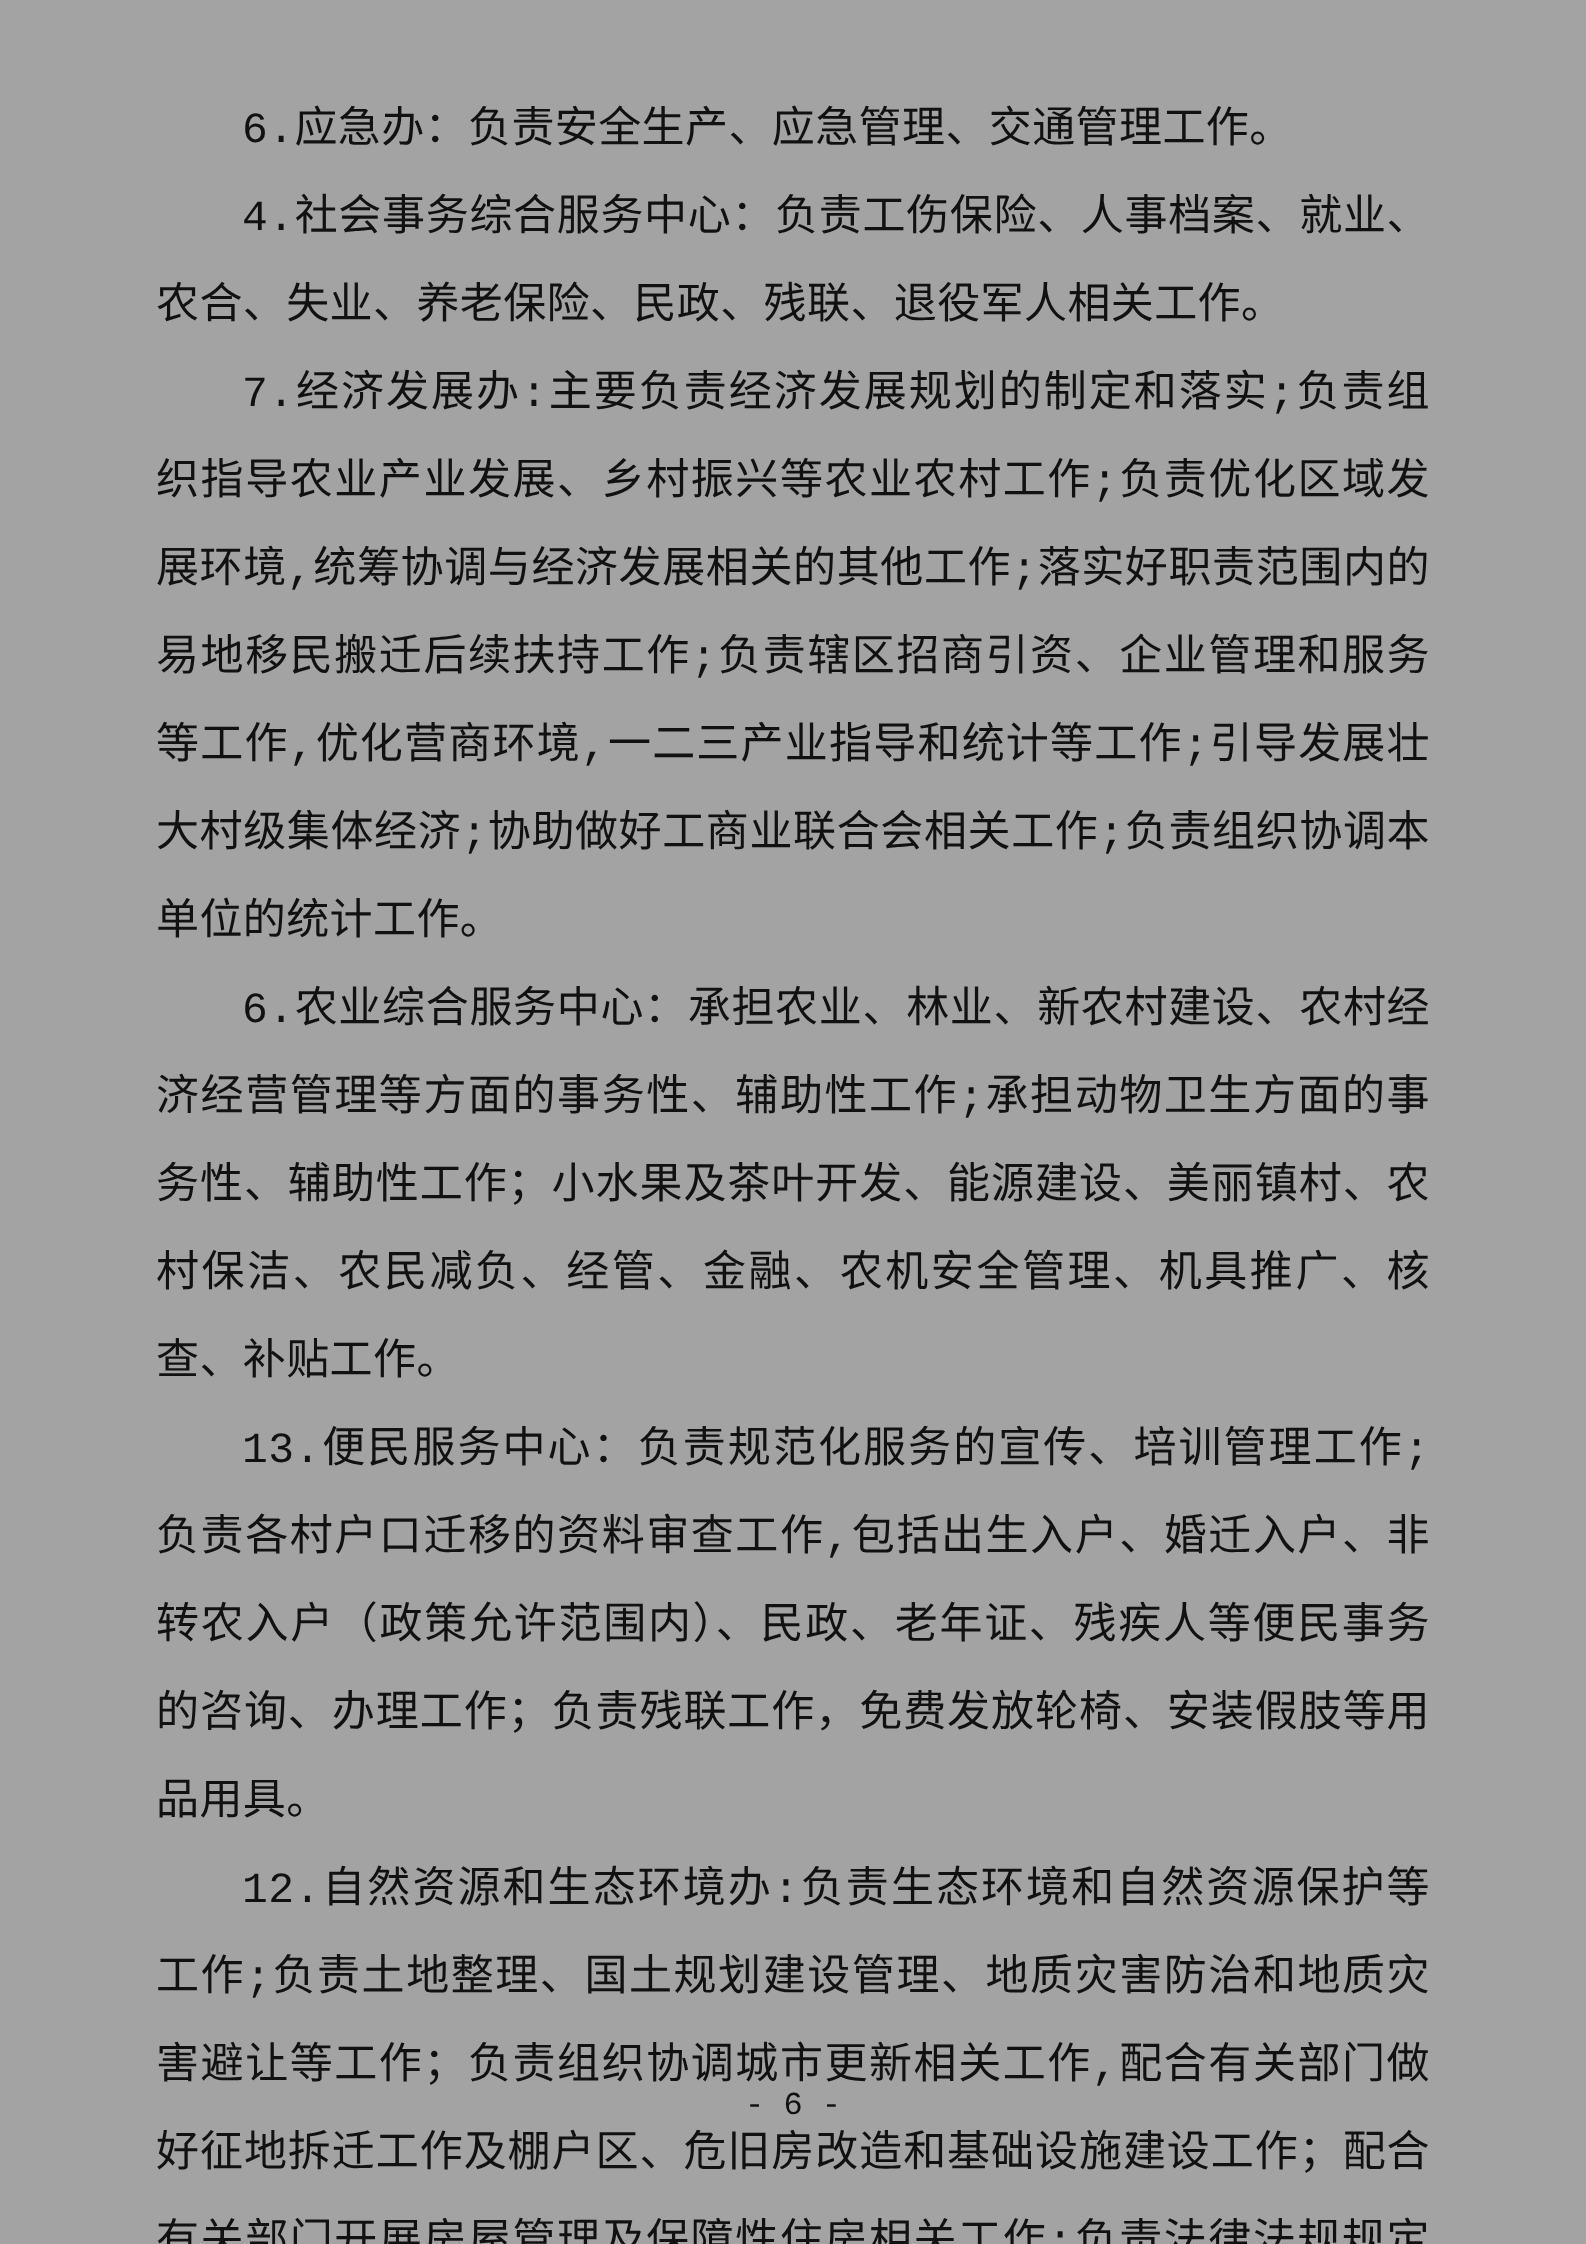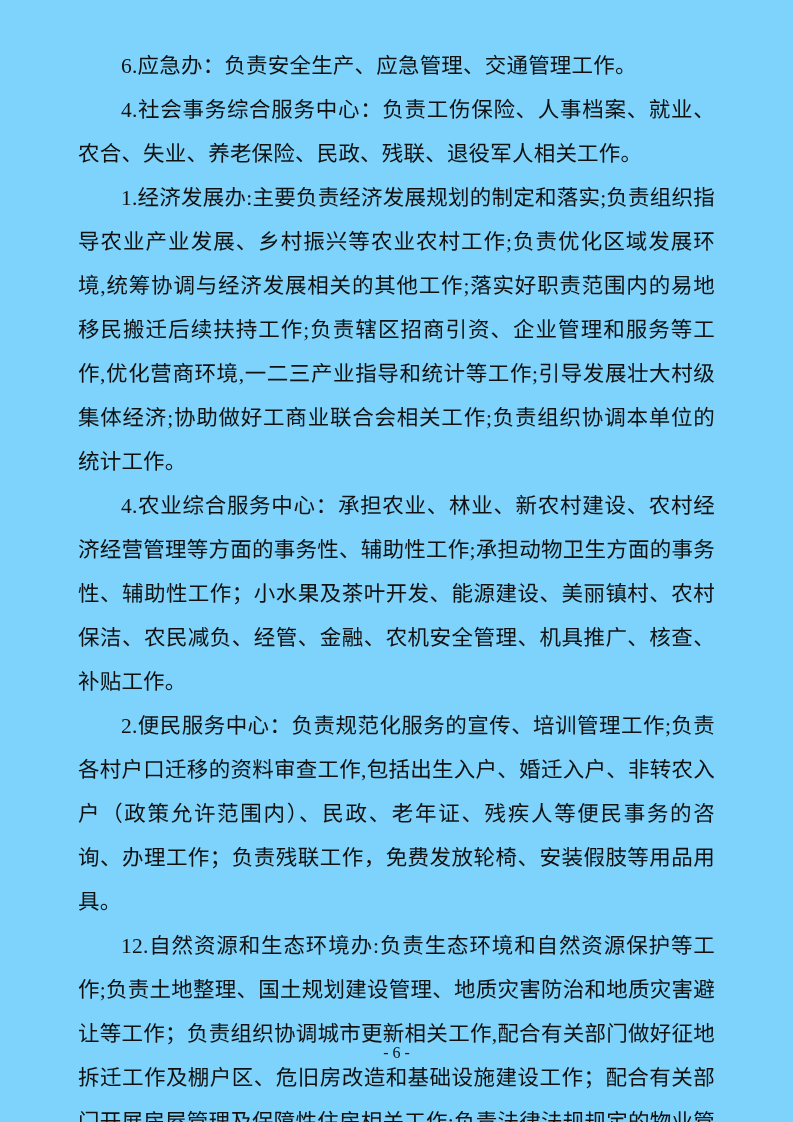--- a/index.html
+++ b/index.html
@@ -6,25 +6,25 @@
   html, body {
     margin: 0;
     padding: 0;
     background: #ffffff;
   }
   .page {
     position: relative;
     width: 793px;
     height: 1122px;
     margin: 0 auto;
-    background: #7dd3fc;
+    background: #a3a3a3;
     box-sizing: border-box;
     padding: 44px 78px 4px 78px;
     overflow: hidden;
-    font-family: Liberation Serif, serif;
+    font-family: Liberation Mono, monospace;
     color: #111111;
   }
   .para {
     margin: 0;
     font-size: 21.5px;
     line-height: 44px;
     text-align: justify;
     text-justify: inter-ideograph;
     text-indent: 2em;
     word-break: break-all;
@@ -40,21 +40,21 @@
     line-height: 18px;
     color: #111111;
   }
 </style>
 </head>
 <body>
 
 <div class="page">
   <p class="para">6.应急办：负责安全生产、应急管理、交通管理工作。</p>
   <p class="para">4.社会事务综合服务中心：负责工伤保险、人事档案、就业、农合、失业、养老保险、民政、残联、退役军人相关工作。</p>
-  <p class="para">1.经济发展办:主要负责经济发展规划的制定和落实;负责组织指导农业产业发展、乡村振兴等农业农村工作;负责优化区域发展环境,统筹协调与经济发展相关的其他工作;落实好职责范围内的易地移民搬迁后续扶持工作;负责辖区招商引资、企业管理和服务等工作,优化营商环境,一二三产业指导和统计等工作;引导发展壮大村级集体经济;协助做好工商业联合会相关工作;负责组织协调本单位的统计工作。</p>
-  <p class="para">4.农业综合服务中心：承担农业、林业、新农村建设、农村经济经营管理等方面的事务性、辅助性工作;承担动物卫生方面的事务性、辅助性工作；小水果及茶叶开发、能源建设、美丽镇村、农村保洁、农民减负、经管、金融、农机安全管理、机具推广、核查、补贴工作。</p>
-  <p class="para">2.便民服务中心：负责规范化服务的宣传、培训管理工作;负责各村户口迁移的资料审查工作,包括出生入户、婚迁入户、非转农入户（政策允许范围内）、民政、老年证、残疾人等便民事务的咨询、办理工作；负责残联工作，免费发放轮椅、安装假肢等用品用具。</p>
+  <p class="para">7.经济发展办:主要负责经济发展规划的制定和落实;负责组织指导农业产业发展、乡村振兴等农业农村工作;负责优化区域发展环境,统筹协调与经济发展相关的其他工作;落实好职责范围内的易地移民搬迁后续扶持工作;负责辖区招商引资、企业管理和服务等工作,优化营商环境,一二三产业指导和统计等工作;引导发展壮大村级集体经济;协助做好工商业联合会相关工作;负责组织协调本单位的统计工作。</p>
+  <p class="para">6.农业综合服务中心：承担农业、林业、新农村建设、农村经济经营管理等方面的事务性、辅助性工作;承担动物卫生方面的事务性、辅助性工作；小水果及茶叶开发、能源建设、美丽镇村、农村保洁、农民减负、经管、金融、农机安全管理、机具推广、核查、补贴工作。</p>
+  <p class="para">13.便民服务中心：负责规范化服务的宣传、培训管理工作;负责各村户口迁移的资料审查工作,包括出生入户、婚迁入户、非转农入户（政策允许范围内）、民政、老年证、残疾人等便民事务的咨询、办理工作；负责残联工作，免费发放轮椅、安装假肢等用品用具。</p>
   <p class="para">12.自然资源和生态环境办:负责生态环境和自然资源保护等工作;负责土地整理、国土规划建设管理、地质灾害防治和地质灾害避让等工作；负责组织协调城市更新相关工作,配合有关部门做好征地拆迁工作及棚户区、危旧房改造和基础设施建设工作；配合有关部门开展房屋管理及保障性住房相关工作;负责法律法规规定的物业管理工作;负责党委政府安排的其他工作。</p>
 
   <div class="footer">
     <span>- 6 -</span>
   </div>
 </div>
 
 </body></html>

